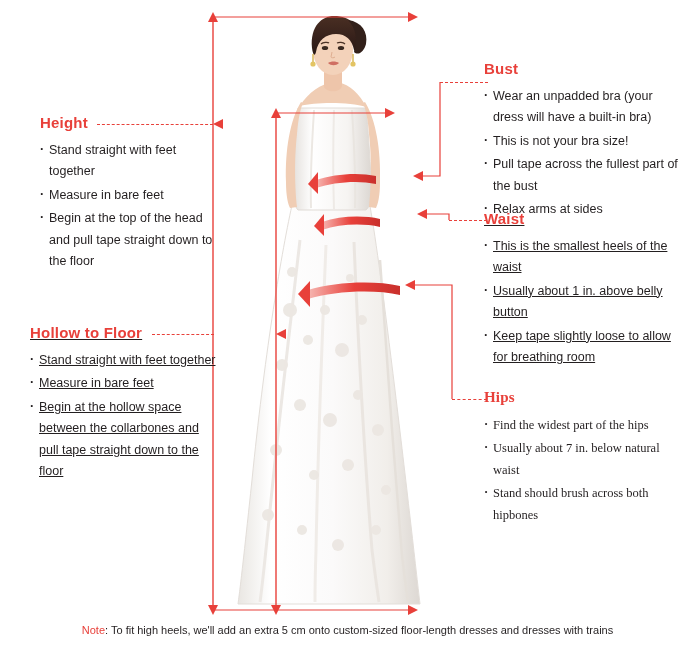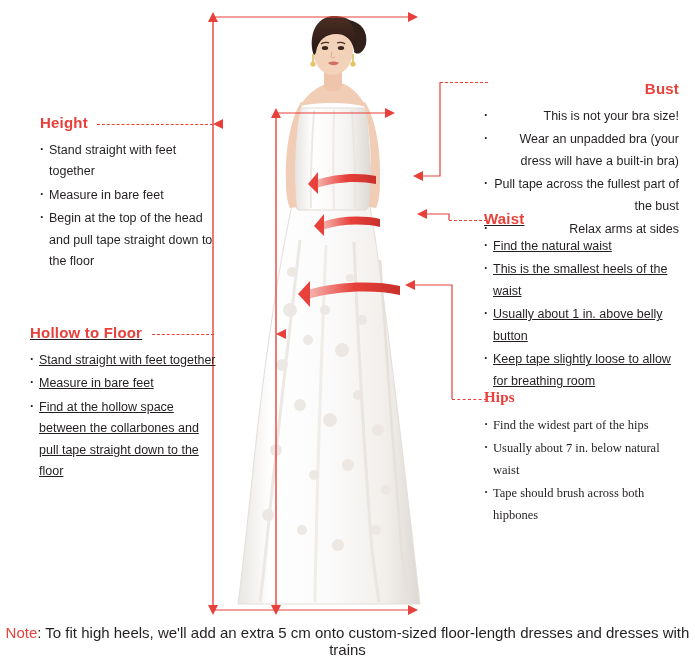--- a/index.html
+++ b/index.html
@@ -56,21 +56,21 @@
     content: "·";
     position: absolute;
     left: 0;
     top: -1px;
     color: #231f20;
     font-weight: bold;
   }
 
   #ann-height   { left: 40px;  top: 110px;  width: 185px; }
   #ann-hollow   { left: 30px;  top: 320px;  width: 190px; text-decoration: underline; }
-  #ann-bust     { left: 484px; top: 76px;   width: 195px; text-align: right; }
+  #ann-bust     { left: 484px; top: 56px;   width: 195px; }
   #ann-waist    { left: 484px; top: 206px;  width: 190px; text-decoration: underline; }
   #ann-hips     { left: 484px; top: 385px;  width: 185px; font-family: Liberation Serif, serif; }
 
   
   .dash {
     position: absolute;
     border-top: 1px dashed #e8403a;
     height: 0;
   }
   #dash-height { left: 97px;  top: 124px;  width: 116px; }
@@ -79,21 +79,21 @@
   #dash-waist  { left: 449px; top: 220px;  width: 38px;  }
   #dash-hips   { left: 452px; top: 399px;  width: 35px;  }
 
   
   #note {
     position: absolute;
     left: 0;
     top: 624px;
     width: 695px;
     text-align: center;
-    font-size: 15px;
+    font-size: 11px;
     color: #231f20;
   }
   #note .note-label { color: #e8403a; }
 </style>
 </head>
 <body>
 
 <div id="root">
 
   <div id="figure">
@@ -246,50 +246,49 @@
       <li>Measure in bare feet</li>
       <li>Begin at the top of the head and pull tape straight down to the floor</li>
     </ul>
   </div>
 
   <div class="ann" id="ann-hollow">
     <p class="title">Hollow to Floor</p>
     <ul>
       <li>Stand straight with feet together</li>
       <li>Measure in bare feet</li>
-      <li>Find at the hollow space between the collarbones and pull tape straight down to the floor</li>
+      <li>Begin at the hollow space between the collarbones and pull tape straight down to the floor</li>
     </ul>
   </div>
 
   <div class="ann" id="ann-bust">
     <p class="title">Bust</p>
     <ul>
+      <li>Wear an unpadded bra (your dress will have a built-in bra)</li>
       <li>This is not your bra size!</li>
-      <li>Wear an unpadded bra (your dress will have a built-in bra)</li>
       <li>Pull tape across the fullest part of the bust</li>
       <li>Relax arms at sides</li>
     </ul>
   </div>
 
   <div class="ann" id="ann-waist">
     <p class="title">Waist</p>
     <ul>
-      <li>Find the natural waist</li>
       <li>This is the smallest heels of the waist</li>
       <li>Usually about 1 in. above belly button</li>
       <li>Keep tape slightly loose to allow for breathing room</li>
     </ul>
   </div>
 
   <div class="ann" id="ann-hips">
     <p class="title">Hips</p>
     <ul>
       <li>Find the widest part of the hips</li>
       <li>Usually about 7 in. below natural waist</li>
-      <li>Tape should brush across both hipbones</li>
+      <li>Stand should brush across both hipbones</li>
     </ul>
   </div>
 
   <div id="note">
     <span class="note-label">Note</span><span>: To fit high heels, we'll add an extra 5 cm onto custom-sized floor-length dresses and dresses with trains</span>
   </div>
 
 </div>
 
 </body></html>

